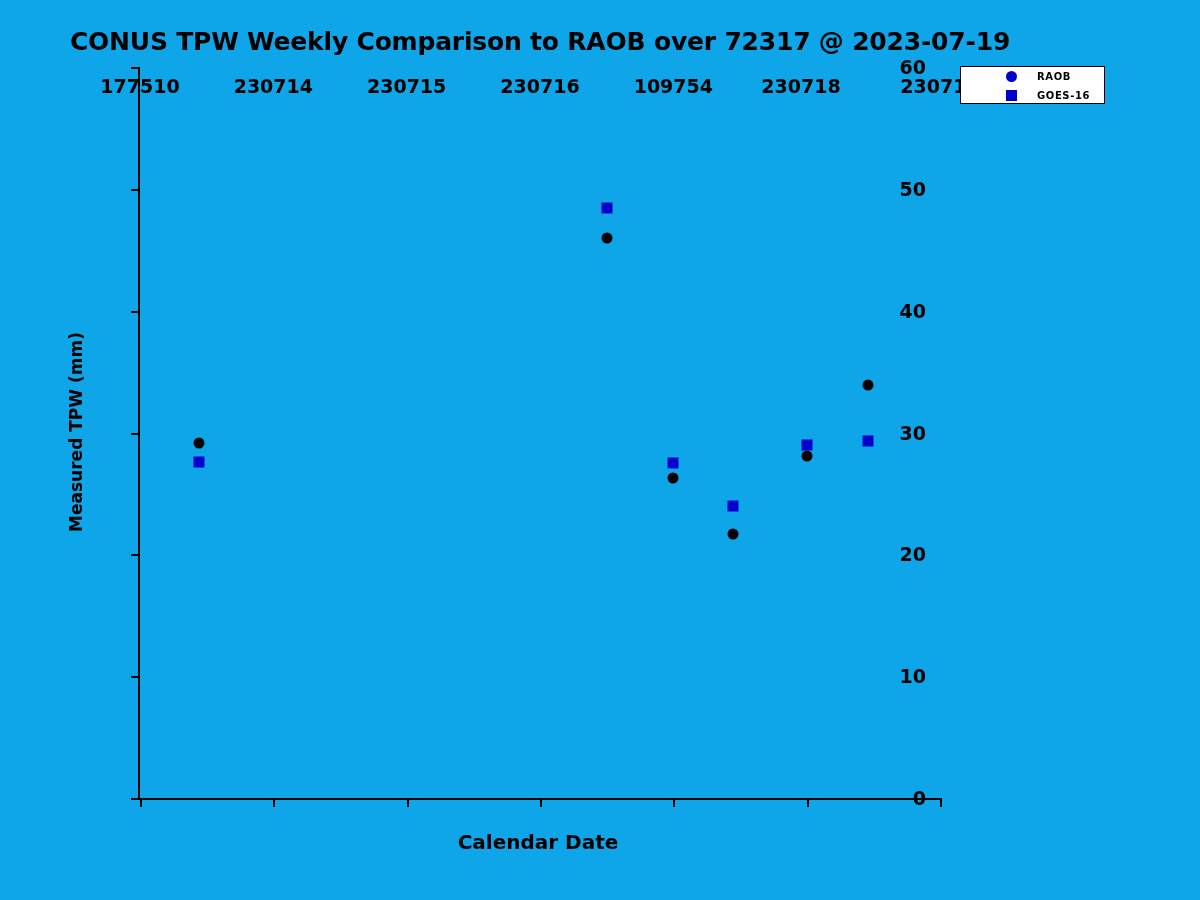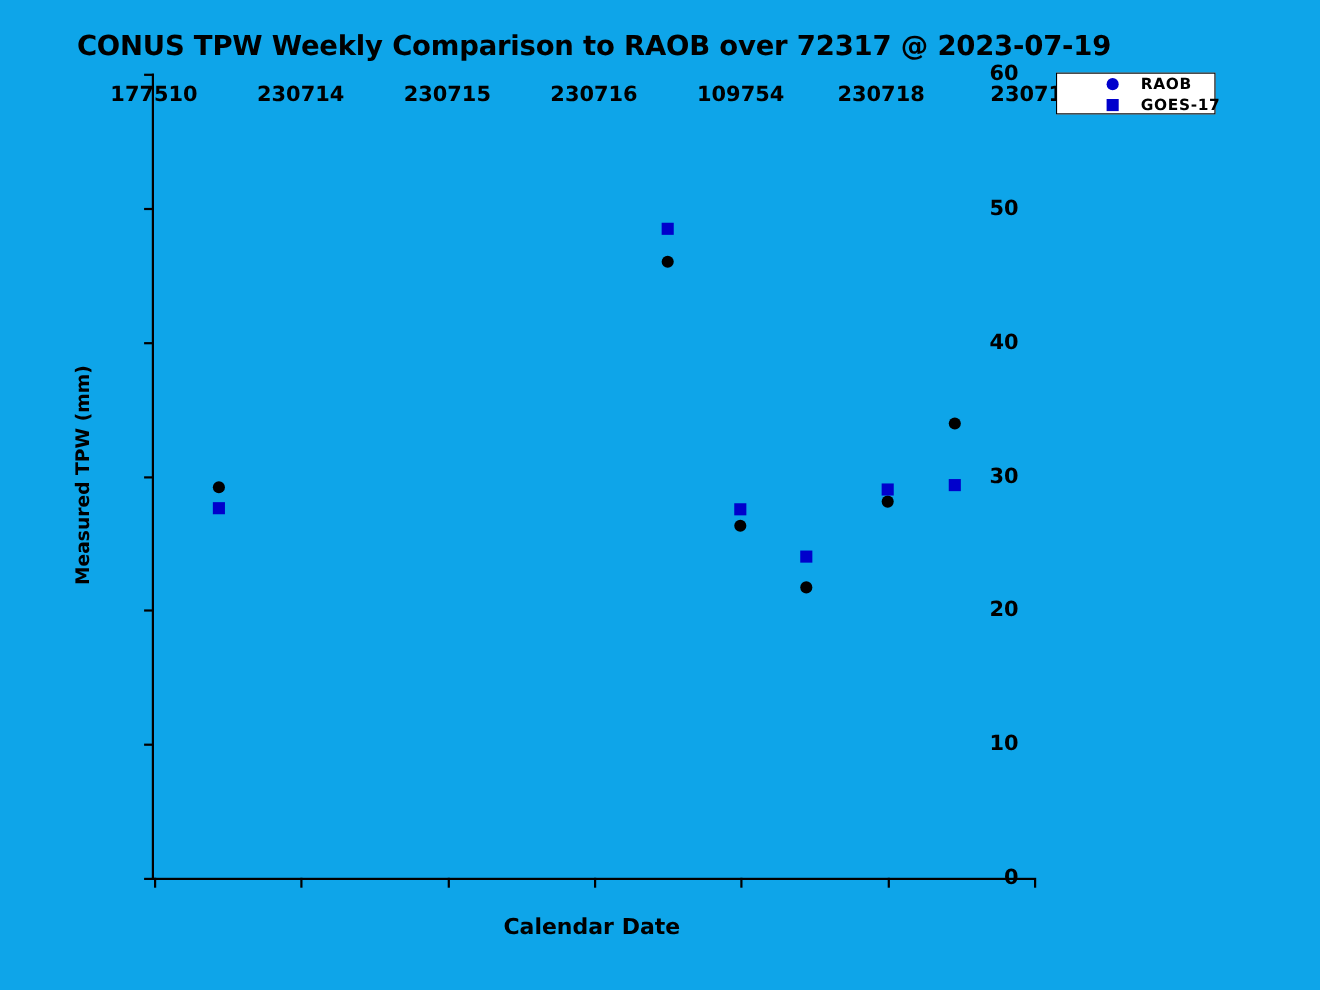--- a/index.html
+++ b/index.html
@@ -149,21 +149,21 @@
     height: 11px;
     border-radius: 50%;
   }
   .legend-swatch-square {
     width: 11px;
     height: 11px;
   }
   .legend-label {
     position: absolute;
     left: 76px;
-    font-size: 14px;
+    font-size: 10px;
     font-weight: bold;
     color: #000;
     letter-spacing: 0.6px;
     white-space: nowrap;
   }
 </style>
 </head>
 <body>
 
 <div id="figure">
@@ -227,17 +227,17 @@
       <div class="legend-row" style="top: 0px;">
         <div class="legend-marker-box">
           <div class="legend-swatch-circle" style="background: rgb(0, 0, 204);"></div>
         </div>
         <div class="legend-label">RAOB</div>
       </div>
       <div class="legend-row" style="top: 19px;">
         <div class="legend-marker-box">
           <div class="legend-swatch-square" style="background: rgb(0, 0, 204);"></div>
         </div>
-        <div class="legend-label">GOES-17</div>
+        <div class="legend-label">GOES-16</div>
       </div>
     </div>
 
 </div>
 
 </body></html>

